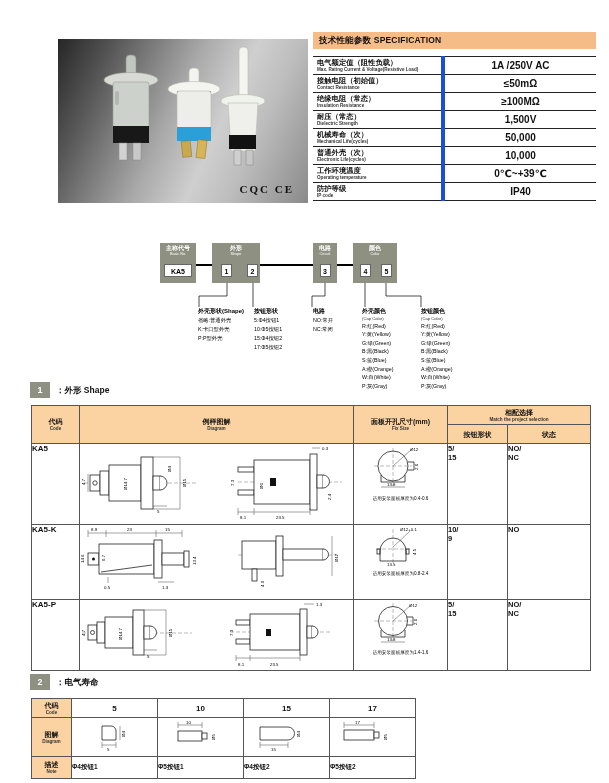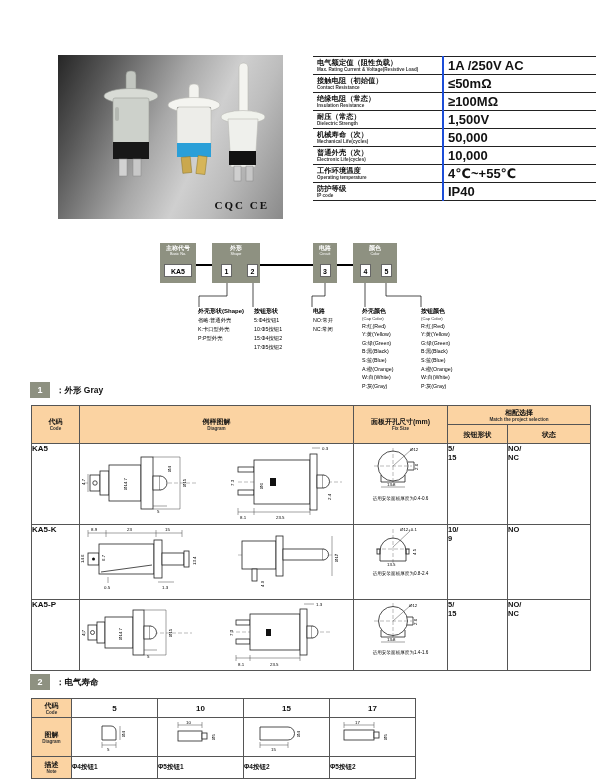--- a/index.html
+++ b/index.html
@@ -6,35 +6,35 @@
   html,body { background:#fff; }
   body { font-family:"Liberation Sans","DejaVu Sans",sans-serif; color:#111; }
   .page { position:relative; width:609px; height:783px; background:#fff; overflow:hidden; }
   .abs { position:absolute; }
 
   
   .bar { background:#f6bc87; font-weight:bold; font-size:8.5px; color:#111;
          padding:3px 6px 2px 6px; letter-spacing:.2px; }
 
   
-  .photo { left:58px; top:55px; width:225px; height:164px;
+  .photo { left:58px; top:39px; width:250px; height:164px;
            background:linear-gradient(115deg,#262626 0%,#575757 18%,#a8a8a8 45%,#cfcfcf 62%,#bdbdbd 75%,#8a8a8a 100%); }
   .photo svg { position:absolute; left:0; top:0; }
   .cqc { position:absolute; right:14px; bottom:8px; font-family:"Liberation Serif","DejaVu Serif",serif;
          font-weight:bold; font-size:11px; letter-spacing:2px; color:#101010; }
 
   
   .spec-bar { left:313px; top:32px; width:283px; }
   .spec-tbl { left:313px; top:56px; width:283px; border-collapse:collapse; table-layout:fixed; }
   .spec-tbl td { border-bottom:1px solid #222; vertical-align:middle; height:18px; padding:1px 4px; }
   .spec-tbl tr:first-child td { border-top:1px solid #222; }
-  .spec-tbl td.sl { width:130px; border-right:2px solid #1d4ed8;margin-left:28px; }
+  .spec-tbl td.sl { width:130px; border-right:4px solid #1d4ed8;margin-left:28px; }
   .spec-zh { font-size:7.3px; font-weight:bold; line-height:8px; }
   .spec-en { font-size:4.6px; font-weight:bold; color:#333; line-height:5.5px; transform-origin:left; }
-  .spec-val { font-size:13px; font-weight:bold; padding-left:8px; }
+  .spec-val { font-size:10px; font-weight:bold; padding-left:8px;text-align:center; }
 
   
   .order-bar { left:36px; top:217px; width:554px; }
   .gbox { background:#8e9181; color:#fff; text-align:center; }
   .gbox .t1 { font-size:6px; font-weight:bold; line-height:7px; margin-top:2px; }
   .gbox .t2 { font-size:3.8px; line-height:4.5px; }
   .chip { position:absolute; background:#fff; color:#000; font-weight:bold; font-size:7px;
           line-height:13px; text-align:center; border:0.5px solid #666; }
   .note { font-size:5.3px; line-height:9px; color:#000; }
   .note .nt { font-size:6px; font-weight:bold; }
@@ -105,20 +105,21 @@
         <ellipse cx="185" cy="62" rx="22" ry="6.5" fill="#f0f2ec" stroke="#b9b9b3" stroke-width="0.6"></ellipse>
         <path d="M170 64 L200 64 L197 112 L173 112 Z" fill="#eff0ec" stroke="#b9b9b3" stroke-width="0.6"></path>
         <rect x="171" y="96" width="27" height="14" fill="#121212"></rect>
         <rect x="176" y="111" width="7" height="15" fill="#cfcfcf" stroke="#888" stroke-width="0.5"></rect>
         <rect x="188" y="111" width="7" height="15" fill="#c6c6c6" stroke="#888" stroke-width="0.5"></rect>
       </g>
     </svg>
     <div class="cqc">CQC CE</div>
   </div>
 
+  <div class="abs bar spec-bar">技术性能参数 SPECIFICATION</div>
   <table class="abs spec-tbl">
     <tbody>
         <tr>
       <td class="sl">
             <div class="spec-zh">电气额定值（阻性负载）</div>
             <div class="spec-en">Max.  Rating  Current &amp; Voltage(Resistive Load)</div>
           </td>
       <td class="spec-val">1A  /250V AC</td>
         </tr>
     <tr>
@@ -154,21 +155,21 @@
             <div class="spec-zh">普通外壳（次）</div>
             <div class="spec-en">Electronic   Life(cycles)</div>
           </td>
       <td class="spec-val">10,000</td>
         </tr>
     <tr>
       <td class="sl">
             <div class="spec-zh">工作环境温度</div>
             <div class="spec-en">Operating temperature</div>
           </td>
-      <td class="spec-val">4℃~+55℃</td>
+      <td class="spec-val">0℃~+39℃</td>
         </tr>
     <tr>
       <td class="sl">
             <div class="spec-zh">防护等级</div>
             <div class="spec-en">IP code</div>
           </td>
       <td class="spec-val">IP40</td>
         </tr>
   </tbody>
     </table>
@@ -249,21 +250,21 @@
     <div>Y:黄(Yellow)</div>
     <div>G:绿(Green)</div>
     <div>B:黑(Black)</div>
     <div>S:蓝(Blue)</div>
     <div>A:橙(Orange)</div>
     <div>W:白(White)</div>
     <div>P:灰(Gray)</div>
   </div>
 
   <div class="abs sec-num" style="left:30px;top:382px;">1</div>
-  <div class="abs sec-title" style="left:56px;top:382px;">：外形 Gray</div>
+  <div class="abs sec-title" style="left:56px;top:382px;">：外形 Shape</div>
 
   <table class="abs shape-tbl">
     <colgroup>
         <col style="width:48px">
         <col style="width:274px">
         <col style="width:94px">
         <col style="width:60px">
         <col style="width:83px">
       </colgroup>
     <tbody>

